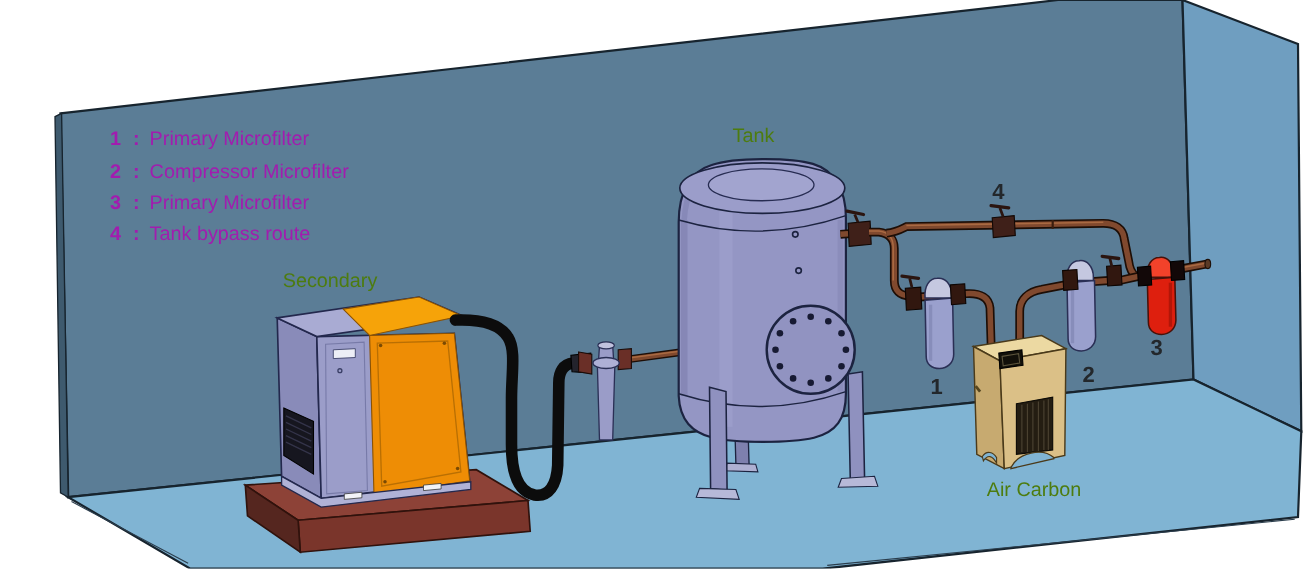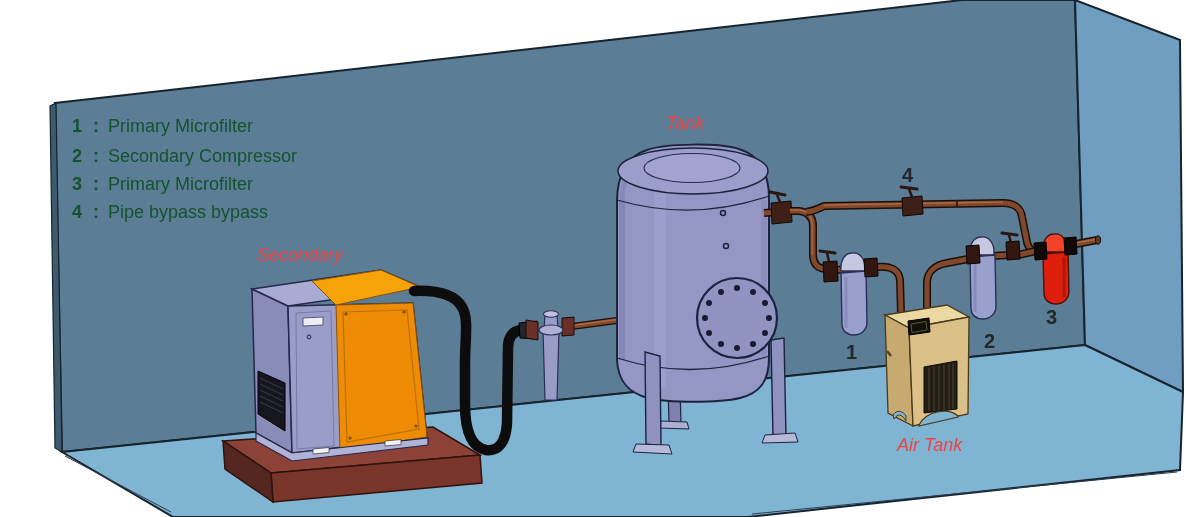--- a/index.html
+++ b/index.html
@@ -1,21 +1,21 @@
 <!DOCTYPE html>
 <html><head>
 <meta charset="utf-8">
 <style>
   html,body{margin:0;padding:0;background:#ffffff;}
   .stage{position:relative;width:1186px;height:517px;background:#ffffff;overflow:hidden;
          font-family:"Liberation Sans", sans-serif;}
   .stage svg{position:absolute;left:0;top:0;}
-  .lbl{position:absolute;color:#ef4444;font-size:18px;line-height:1.1;white-space:nowrap;font-style:italic;}
+  .lbl{position:absolute;color:#4d7c0f;font-size:18px;line-height:1.1;white-space:nowrap;}
   .callout{position:absolute;color:#23272b;font-size:20px;font-weight:bold;line-height:1;white-space:nowrap;}
-  .legend-row{position:absolute;left:72px;color:#14532d;font-size:18px;line-height:1;white-space:nowrap;}
+  .legend-row{position:absolute;left:100px;color:#a21caf;font-size:18px;line-height:1;white-space:nowrap;}
   .lg-num{font-weight:bold;display:inline-block;min-width:14px;}
   .lg-sep{display:inline-block;margin:0 9px 0 7px;font-weight:bold;}
 </style>
 </head>
 <body>
 
 <div class="stage">
 
 <svg width="1186" height="517" viewBox="0 0 1186 517">
 
@@ -220,32 +220,32 @@
     <polygon points="1034,243 1046,242 1047,259 1035,260" fill="#120808" stroke="#000000" stroke-width="1"></polygon>
     <polygon points="1064,238 1076,237 1077,254 1065,255" fill="#120808" stroke="#000000" stroke-width="1"></polygon>
   </g>
 </svg>
 
   <div>
     <div class="legend-row" style="top:117px">
       <span class="lg-num">1</span><span class="lg-sep">:</span><span class="lg-label">Primary Microfilter</span>
     </div>
     <div class="legend-row" style="top:147px">
-      <span class="lg-num">2</span><span class="lg-sep">:</span><span class="lg-label">Secondary Compressor</span>
+      <span class="lg-num">2</span><span class="lg-sep">:</span><span class="lg-label">Compressor Microfilter</span>
     </div>
     <div class="legend-row" style="top:175px">
       <span class="lg-num">3</span><span class="lg-sep">:</span><span class="lg-label">Primary Microfilter</span>
     </div>
     <div class="legend-row" style="top:203px">
-      <span class="lg-num">4</span><span class="lg-sep">:</span><span class="lg-label">Pipe bypass bypass</span>
+      <span class="lg-num">4</span><span class="lg-sep">:</span><span class="lg-label">Tank bypass route</span>
     </div>
   </div>
 
   <div class="lbl" style="left:257px;top:246px">Secondary</div>
   <div class="lbl" style="left:666px;top:114px">Tank</div>
-  <div class="lbl" style="left:897px;top:436px">Air Tank</div>
+  <div class="lbl" style="left:897px;top:436px">Air Carbon</div>
 
   <div class="callout" style="left:846px;top:342px">1</div>
   <div class="callout" style="left:984px;top:331px">2</div>
   <div class="callout" style="left:1046px;top:307px">3</div>
   <div class="callout" style="left:902px;top:165px">4</div>
 
 </div>
 
 </body></html>

